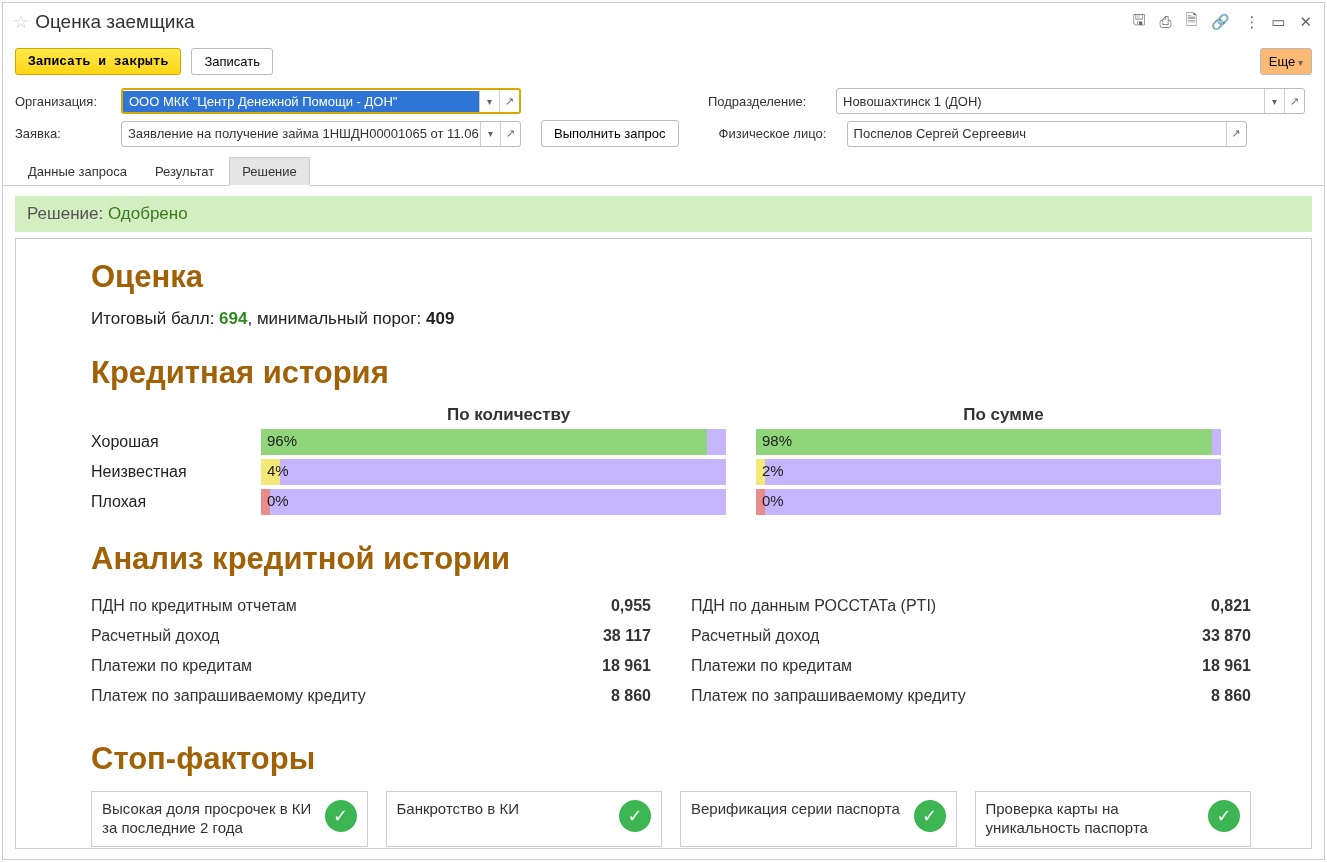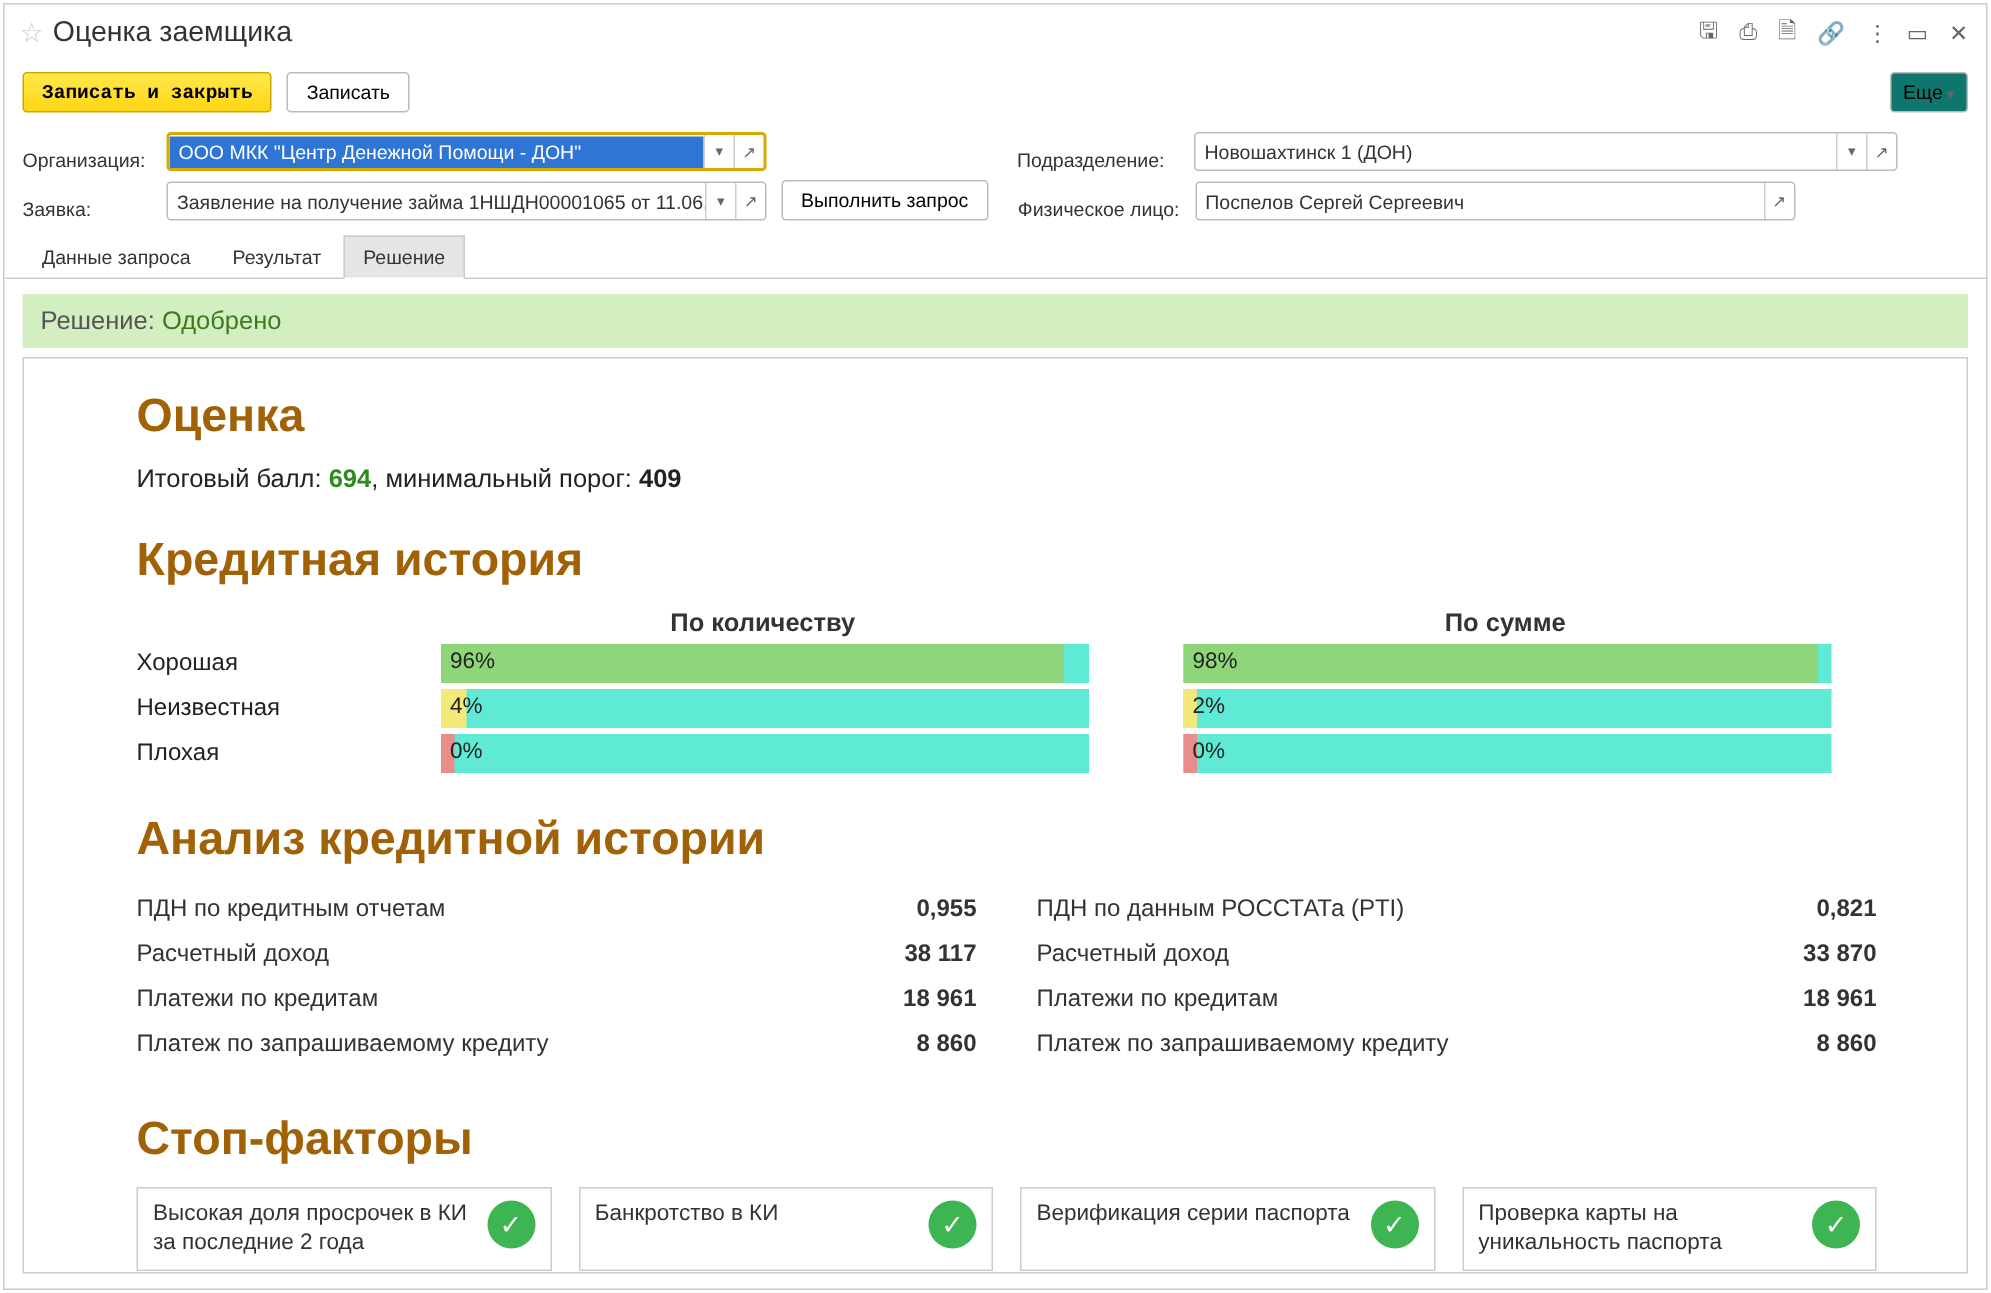--- a/index.html
+++ b/index.html
@@ -51,34 +51,34 @@
 .btn-secondary {
   background: #fff;
   border: 1px solid #bbb;
   border-radius: 3px;
   padding: 5px 12px;
   font-size: 13px;
   cursor: pointer;
 }
 .toolbar .spacer { flex: 1; }
 .btn-more {
-  background: #0f766e;
+  background: #fdba74;
   border: 1px solid #bbb;
   border-radius: 3px;
   padding: 5px 8px;
   font-size: 13px;
   cursor: pointer;
 }
 .btn-more::after { content: " ▾"; color:#666; font-size: 10px; }
 
 .formrow {
   display: flex;
-  align-items: flex-end;
+  align-items: center;
   padding: 3px 12px;
-  gap: 6px;
+  gap: 16px;
 }
 .formrow .flabel { font-size: 13px; color: #333; }
 .finput {
   display: flex;
   align-items: center;
   border: 1px solid #bbb;
   border-radius: 3px;
   background: #fff;
   height: 26px;
   overflow: hidden;
@@ -161,21 +161,21 @@
 .report-scroll h1 { font-size: 31px; font-weight: bold; margin-bottom: 14px; color:#a16207; }
 .score-line { font-size: 17px; margin-bottom: 26px; color:#222; }
 .score-line .val { color: #2f8a1e; font-weight: bold; }
 .score-line .th { font-weight: bold; }
 
 .history-table { width: 100%; margin-bottom: 26px; }
 .history-table .hrow { display:flex; align-items:center; margin-bottom:4px; }
 .history-table .hlabel { width: 170px; font-size: 16px; color:#222; }
 .history-table .hhead { flex:1; text-align:center; font-size: 17px; font-weight:bold; }
 .history-table .bar-cell { flex:1; padding-right: 30px; }
-.barbg { position:relative; height: 26px; background:#5eead4;margin-left:33px; }
+.barbg { position:relative; height: 26px; background:#c4b5fd; }
 .barfill { position:absolute; left:0; top:0; height:100%; }
 .barfill.green { background:#8fd67a; }
 .barfill.yellow { background:#f2e978; }
 .barfill.red { background:#e98c8c; }
 .bartxt { position:absolute; left:6px; top:3px; font-size:15px; color:#222; }
 
 .analysis { display:flex; gap:40px; margin-bottom: 30px; }
 .analysis-col { flex:1; }
 .arow { display:flex; justify-content:space-between; padding: 6px 0; font-size: 16px; }
 .arow .av { font-weight:bold; }

